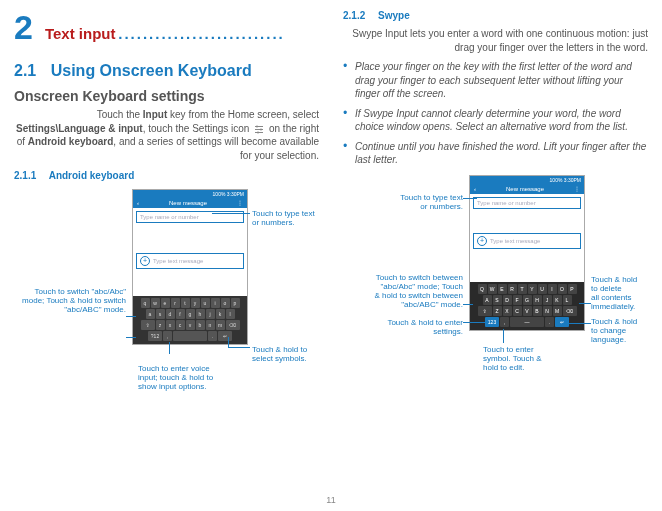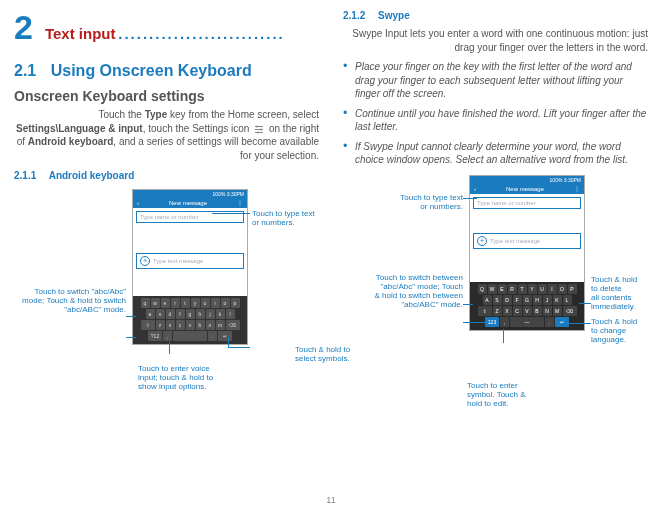--- a/index.html
+++ b/index.html
@@ -222,21 +222,21 @@
       </span>
     </div>
 
     <div class="h2">
       <span class="num">2.1</span>
       <span>Using Onscreen Keyboard</span>
     </div>
 
     <div class="h4">Onscreen Keyboard settings</div>
     <p>
-      <span>Touch the </span><span class="b">Type</span><span> key from the Home screen, select </span><span class="b">Settings\Language &amp; input</span><span>, touch the Settings icon </span><span class="inline-icon"><svg viewBox="0 0 10 10">
+      <span>Touch the </span><span class="b">Input</span><span> key from the Home screen, select </span><span class="b">Settings\Language &amp; input</span><span>, touch the Settings icon </span><span class="inline-icon"><svg viewBox="0 0 10 10">
             <rect x="1" y="2" width="8" height="1" fill="#888"></rect>
             <rect x="1" y="5" width="8" height="1" fill="#888"></rect>
             <rect x="1" y="8" width="8" height="1" fill="#888"></rect>
             <circle cx="3" cy="2.5" r="1" fill="#888"></circle>
             <circle cx="7" cy="5.5" r="1" fill="#888"></circle>
             <circle cx="4" cy="8.5" r="1" fill="#888"></circle>
           </svg></span><span> on the right of </span><span class="b">Android keyboard</span><span>, and a series of settings will become available for your selection.</span>
     </p>
 
     <div class="h3">
@@ -313,37 +313,37 @@
 "abc/ABC" mode.</div>
       <div class="line hline" style="left:112px; top:129px; width:10px"></div>
 
       <div class="line hline" style="left:112px; top:150px; width:10px"></div>
 
       <div class="call" style="left: 124px; top: 177px; width: 90px; white-space: pre-line;">Touch to enter voice
 input; touch &amp; hold to
 show input options.</div>
       <div class="line vline" style="left:155px; top:155px; height:12px"></div>
 
-      <div class="call" style="left: 238px; top: 158px; width: 70px; white-space: pre-line; margin-left: 43px;">Touch &amp; hold to
+      <div class="call" style="left: 238px; top: 158px; width: 70px; white-space: pre-line;">Touch &amp; hold to
 select symbols.</div>
       <div class="line hline" style="left:214px; top:160px; width:22px"></div>
       <div class="line vline" style="left:214px; top:150px; height:10px"></div>
     </div>
   </div>
 
   <div class="col">
     <div class="h3" style="margin-top:0">
       <span class="num">2.1.2</span>
       <span>Swype</span>
     </div>
     <p>Swype Input lets you enter a word with one continuous motion: just drag your finger over the letters in the word.</p>
     <ul class="bullets">
       <li>Place your finger on the key with the first letter of the word and drag your finger to each subsequent letter without lifting your finger off the screen.</li>
+      <li>If Swype Input cannot clearly determine your word, the word choice window opens. Select an alternative word from the list.</li>
       <li>Continue until you have finished the word. Lift your finger after the last letter.</li>
-      <li>If Swype Input cannot clearly determine your word, the word choice window opens. Select an alternative word from the list.</li>
     </ul>
 
     <div class="fig-wrap right">
       <div class="phone right-phone">
         <div class="statusbar">100%  3:30PM</div>
         <div class="titlebar">
           <span>‹</span>
           <span>New message</span>
           <span>⋮</span>
         </div>
@@ -402,23 +402,25 @@
       <div class="call right-align" style="left: 0px; top: 20px; width: 120px; white-space: pre-line;">Touch to type text
 or numbers.</div>
       <div class="line hline" style="left:120px; top:25px; width:14px"></div>
 
       <div class="call right-align" style="left: 0px; top: 100px; width: 120px; white-space: pre-line;">Touch to switch  between
 "abc/Abc" mode; Touch
 &amp; hold to switch between
 "abc/ABC" mode.</div>
       <div class="line hline" style="left:120px; top:131px; width:10px"></div>
 
+      <div class="call right-align" style="left: 0px; top: 145px; width: 120px; white-space: pre-line;">Touch &amp; hold to enter
+settings.</div>
       <div class="line hline" style="left:120px; top:149px; width:26px"></div>
 
-      <div class="call" style="left: 124px; top: 172px; width: 80px; white-space: pre-line; margin-top: 36px;">Touch to enter
+      <div class="call" style="left: 140px; top: 172px; width: 80px; white-space: pre-line;">Touch to enter
 symbol. Touch &amp;
 hold to edit.</div>
       <div class="line vline" style="left:160px; top:156px; height:14px"></div>
 
       <div class="call" style="left: 248px; top: 102px; width: 64px; white-space: pre-line;">Touch &amp; hold
 to delete
 all contents
 immediately.</div>
       <div class="line hline" style="left:236px; top:130px; width:12px"></div>
 

